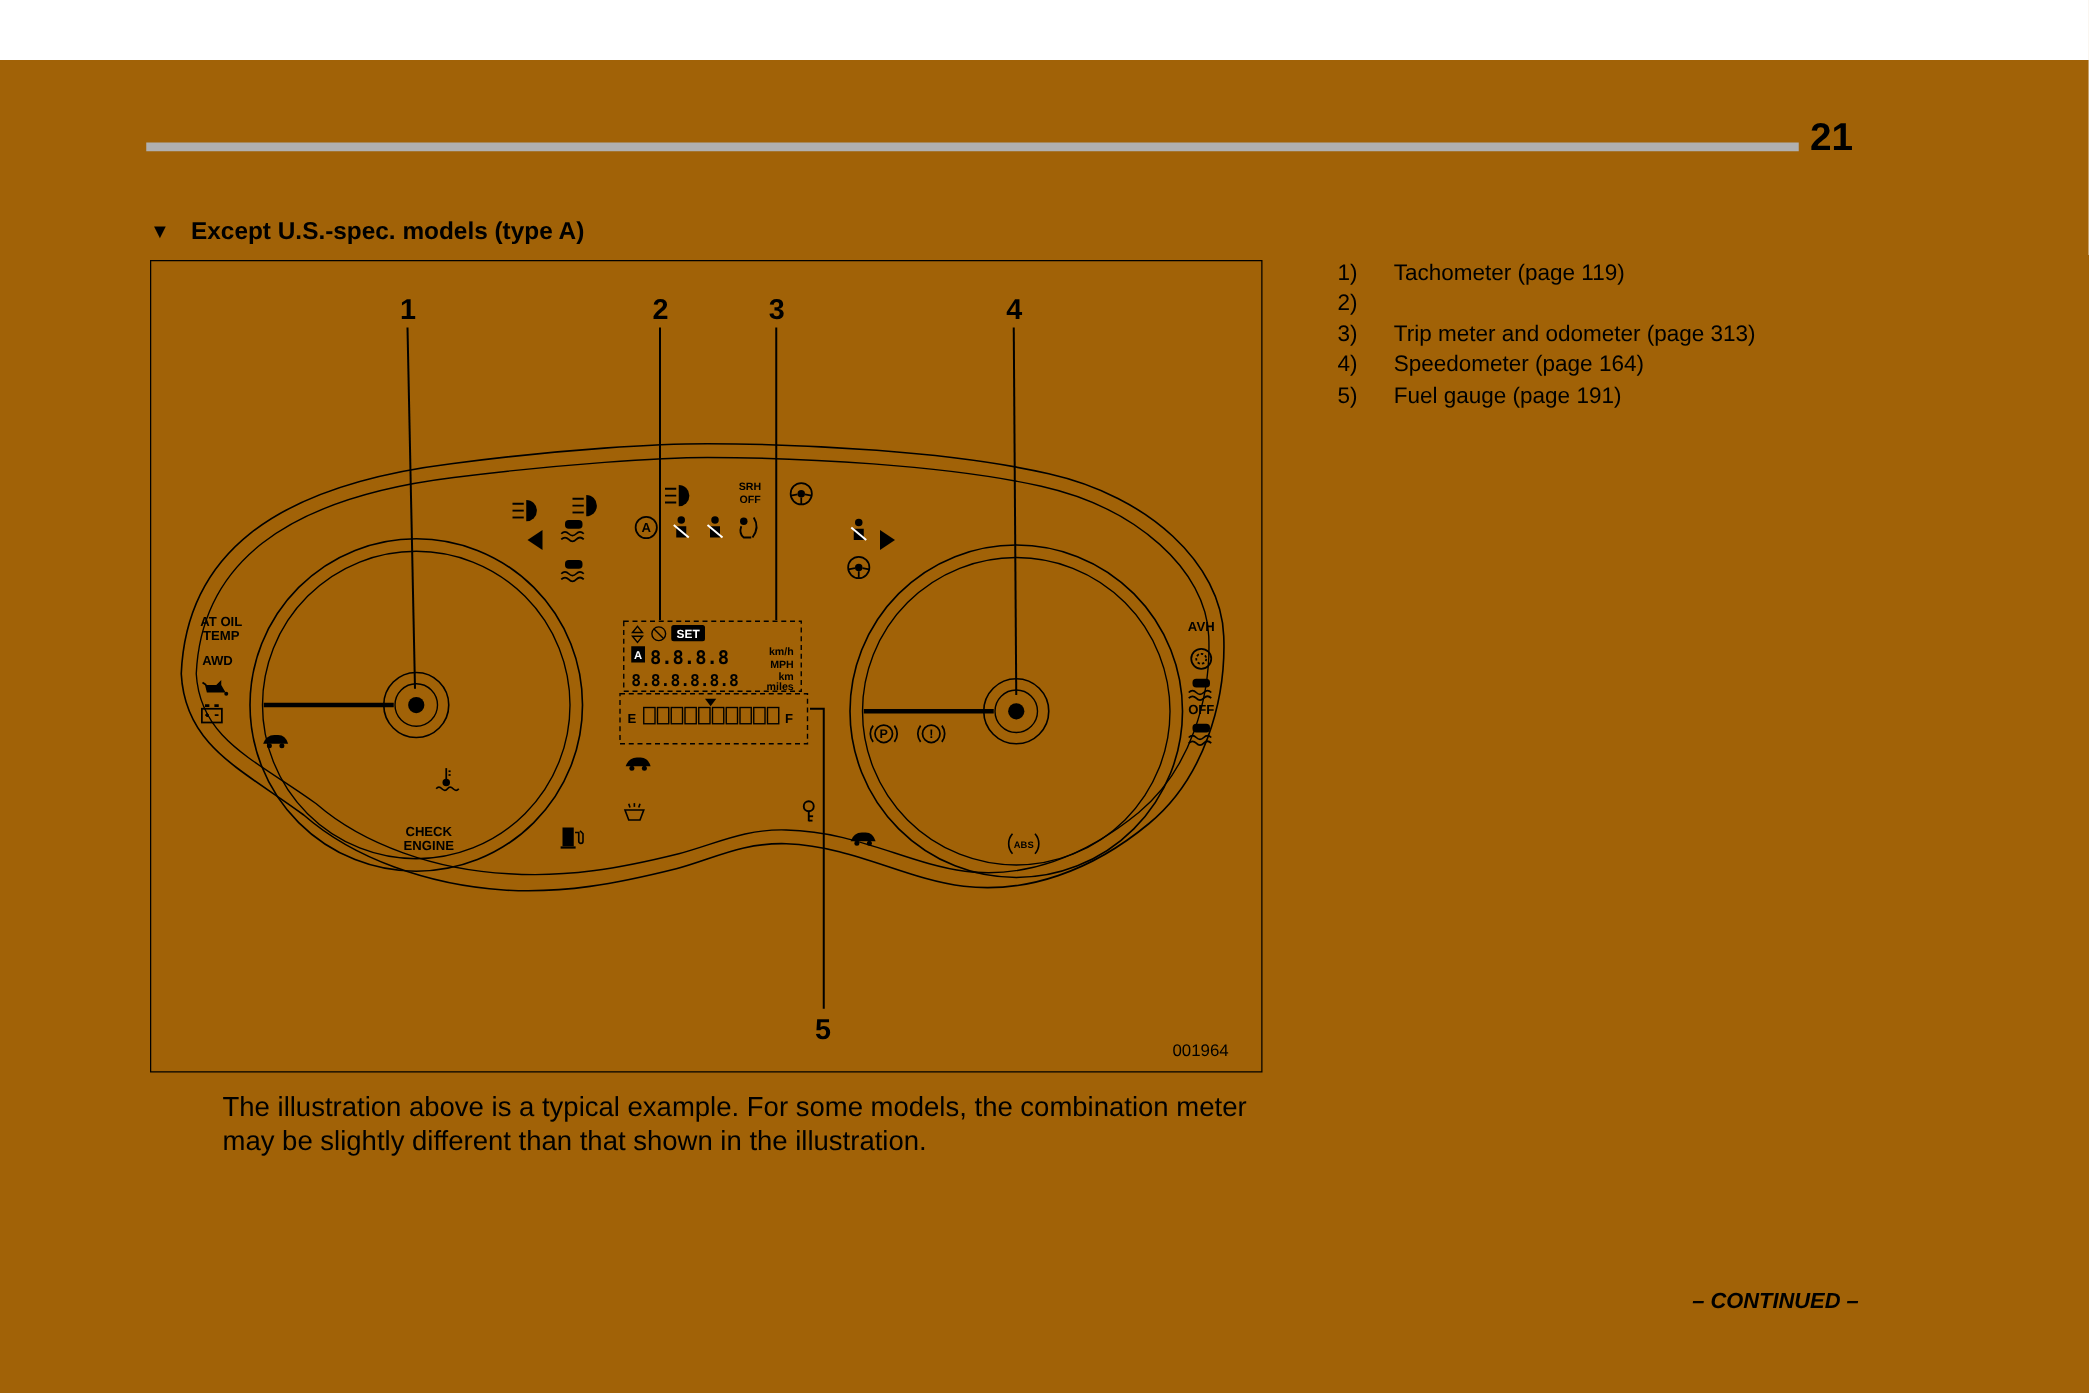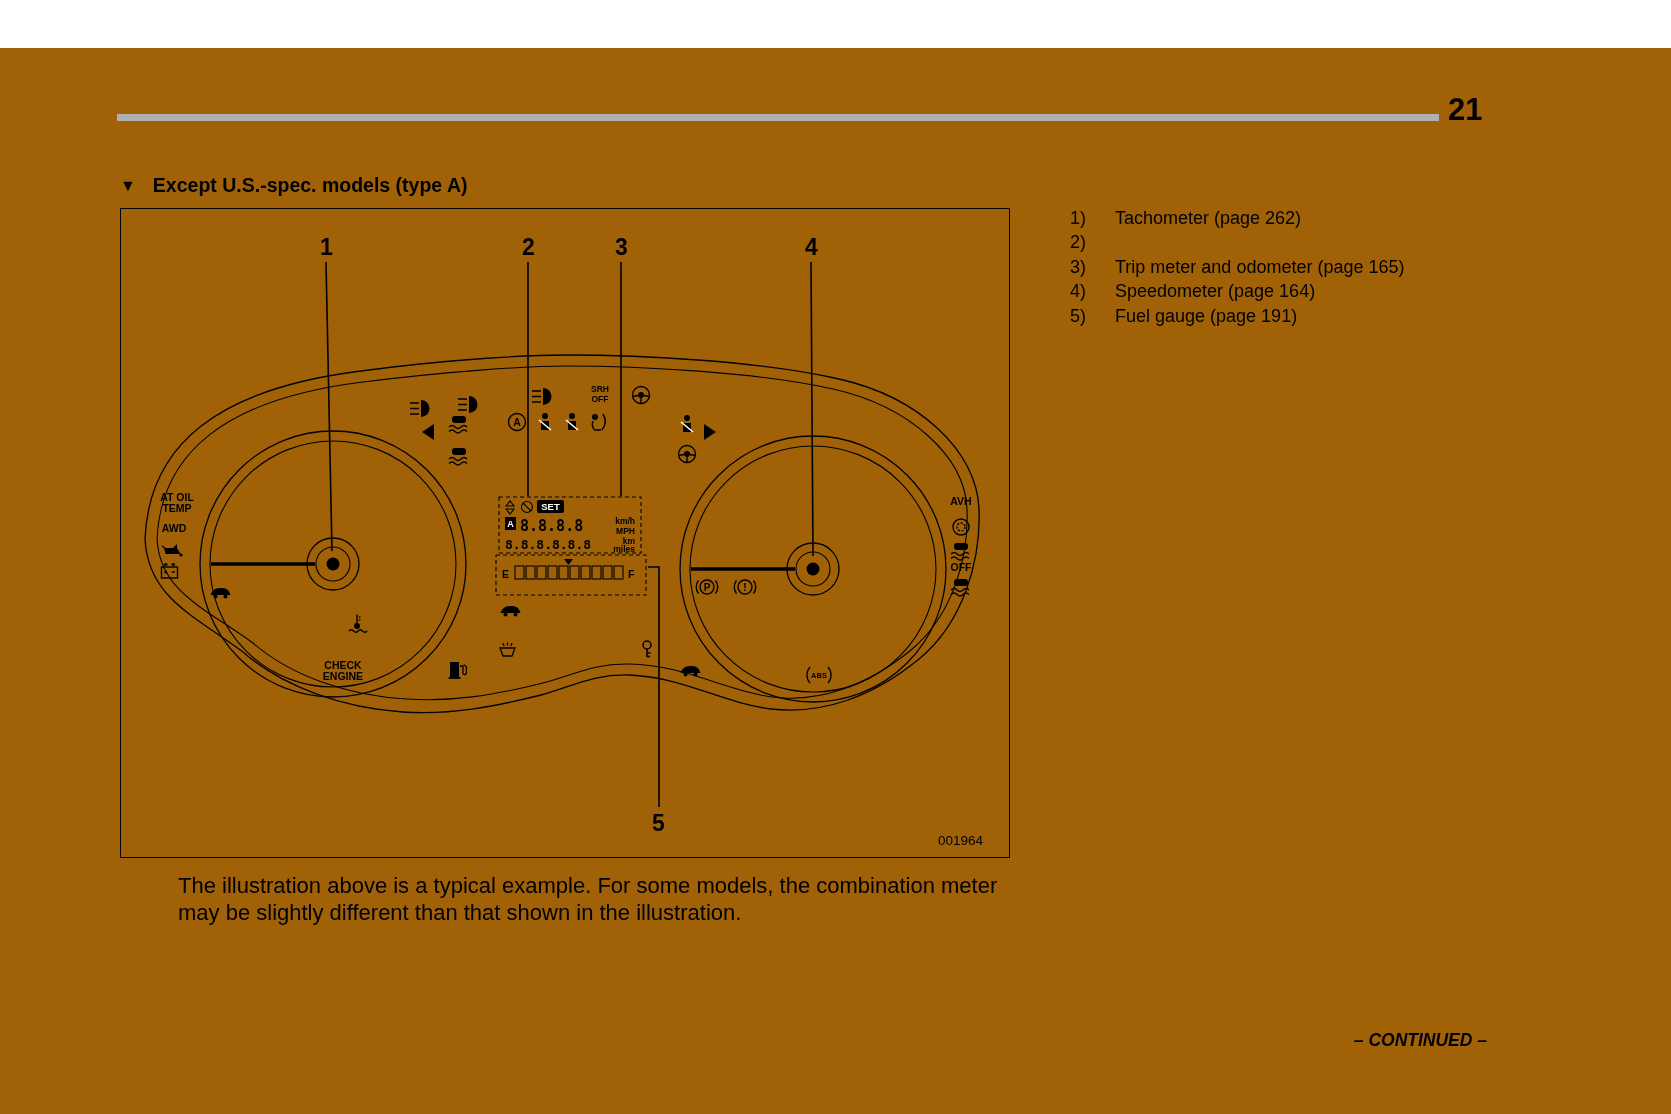--- a/index.html
+++ b/index.html
@@ -266,28 +266,28 @@
 
       <text class="figcode" x="862" y="636" text-anchor="end">001964</text>
     </svg>
   </div>
 
   <div class="caption">The illustration above is a typical example. For some models, the combination meter may be slightly different than that shown in the illustration.</div>
 
   <div class="legend">
     <div class="legend-item">
       <span class="legend-num">1)</span>
-      <span class="legend-text">Tachometer (page 262)</span>
+      <span class="legend-text">Tachometer (page 119)</span>
     </div>
     <div class="legend-item">
       <span class="legend-num">2)</span>
     </div>
     <div class="legend-item">
       <span class="legend-num">3)</span>
-      <span class="legend-text">Trip meter and odometer (page 165)</span>
+      <span class="legend-text">Trip meter and odometer (page 313)</span>
     </div>
     <div class="legend-item">
       <span class="legend-num">4)</span>
       <span class="legend-text">Speedometer (page 164)</span>
     </div>
     <div class="legend-item">
       <span class="legend-num">5)</span>
       <span class="legend-text">Fuel gauge (page 191)</span>
     </div>
   </div>

